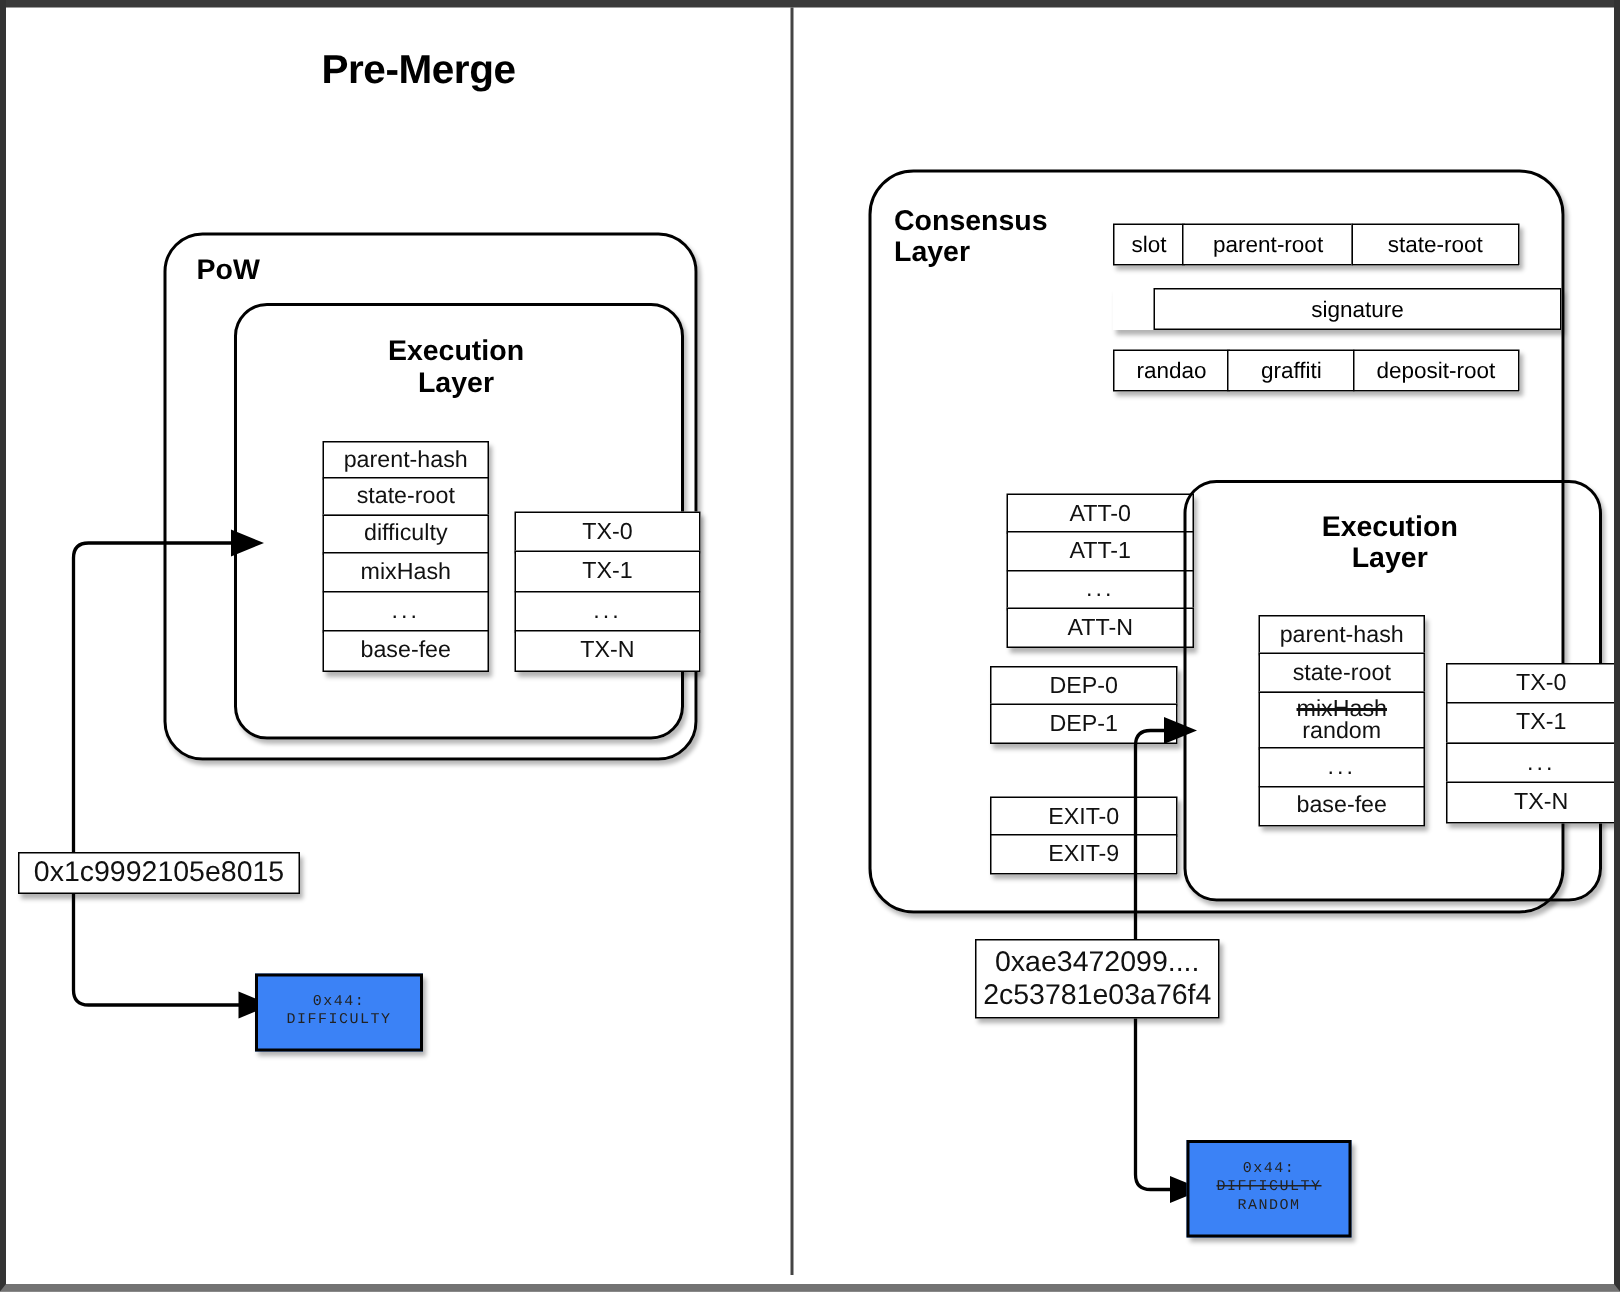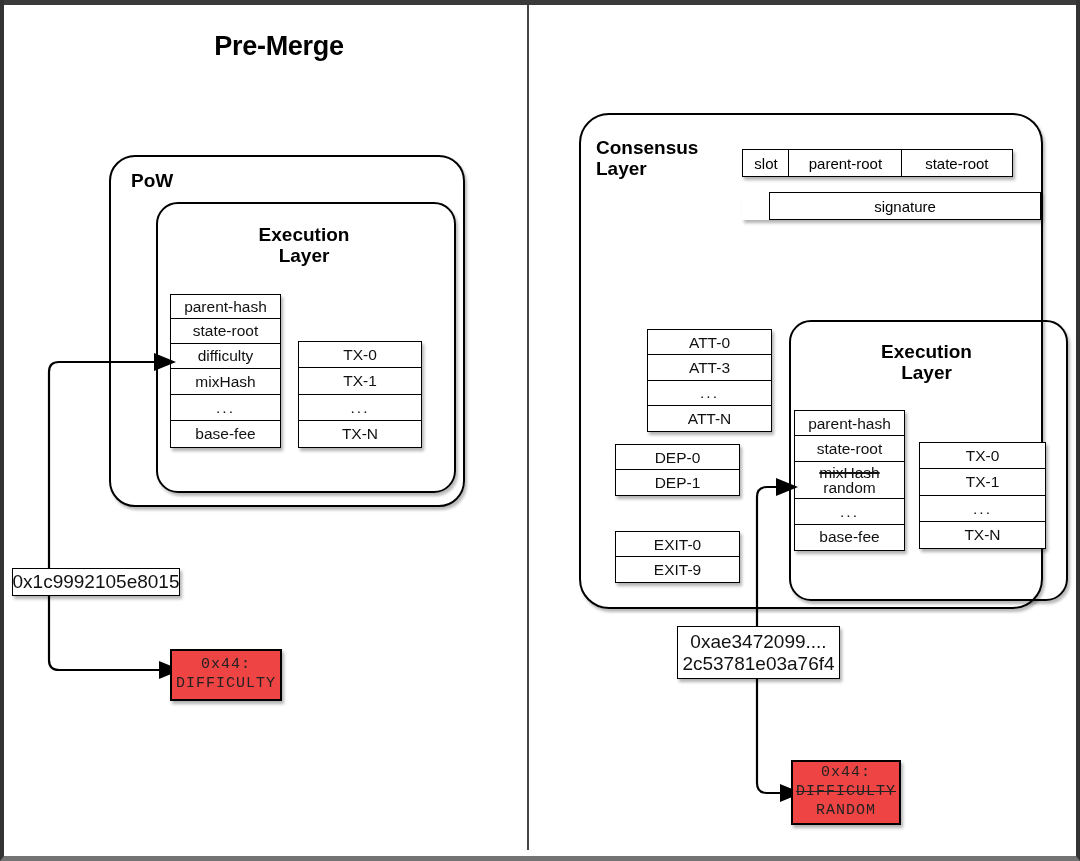--- a/index.html
+++ b/index.html
@@ -12,43 +12,43 @@
 
   .panel-title{position:absolute;font-weight:bold;font-size:27px;color:#000;
                text-align:center;letter-spacing:-0.3px;}
 
   .rbox{position:absolute;border:2.5px solid #000;border-radius:26px;background:transparent;
         box-shadow:2px 3px 3px rgba(0,0,0,.28);}
   .boxlabel{position:absolute;font-weight:bold;font-size:19px;line-height:1.12;color:#000;}
   .boxlabel.ctr{text-align:center;}
 
   .stack{position:absolute;display:flex;flex-direction:column;
-         box-shadow:2px 3px 3px rgba(0,0,0,.3);}
+         box-shadow:2px 3px 3px rgba(0,0,0,.3);margin-left:45px;}
   .stack .cell{border:1.6px solid #000;margin-top:-1.6px;background:#fff;
                display:flex;align-items:center;justify-content:center;
                font-size:15.5px;color:#111;box-sizing:border-box;}
   .stack .cell:first-child{margin-top:0;}
   .cell .strike{text-decoration:line-through;text-decoration-thickness:1.6px;}
   .cell.two{flex-direction:column;justify-content:center;line-height:1.02;}
   .dots{letter-spacing:2px;font-size:14px;color:#333;}
 
   .hrow{position:absolute;display:flex;box-shadow:2px 3px 3px rgba(0,0,0,.3);}
   .hrow .hcell{border:1.6px solid #000;margin-left:-1.6px;background:#fff;
                display:flex;align-items:center;justify-content:center;
                font-size:15px;color:#000000;box-sizing:border-box;height:100%;}
   .hrow .hcell:first-child{margin-left:0;}
 
   .hexlabel{position:absolute;border:1.8px solid #000;background:#fff;
             display:flex;align-items:center;justify-content:center;flex-direction:column;
             font-size:19px;color:#111;box-shadow:2px 3px 3px rgba(0,0,0,.3);
             line-height:1.12;z-index:20;box-sizing:border-box;}
 
-  .opbox{position:absolute;border:2.2px solid #000;background:#ef4444;
+  .opbox{position:absolute;border:2.2px solid #000;background:#3b82f6;
          display:flex;align-items:center;justify-content:center;flex-direction:column;
-         font-family:"Liberation Mono",monospace;font-size:15px;color:#222;
+         font-family:"Liberation Mono",monospace;font-size:10px;color:#222;
          letter-spacing:1px;line-height:1.25;box-shadow:2px 3px 3px rgba(0,0,0,.3);
          z-index:20;box-sizing:border-box;}
   .opbox .strike{text-decoration:line-through;text-decoration-thickness:1.4px;}
 
   svg.wires{position:absolute;left:0;top:0;width:1080px;height:861px;
             pointer-events:none;z-index:10;}
   svg.wires path{fill:none;stroke:#000;stroke-width:2.2;}
   svg.wires polygon{fill:#000;}
 </style>
 </head>
@@ -77,43 +77,48 @@
     <div class="cell" style="height:28px;">base-fee</div>
   </div>
 
   <div class="stack" style="left:294px;top:341px;width:124px;">
     <div class="cell" style="height:28px;">TX-0</div>
     <div class="cell" style="height:28px;">TX-1</div>
     <div class="cell dots" style="height:28px;">...</div>
     <div class="cell" style="height:28px;">TX-N</div>
   </div>
 
-  <div class="hexlabel" style="left:8px;top:568px;width:168px;height:28px;">0x1c9992105e8015</div>
+  <div class="hexlabel" style="left:8px;top:568px;width:188px;height:28px;">0x1c9992105e8015</div>
 
   <div class="opbox" style="left:166px;top:649px;width:112px;height:52px;">
     <span>0x44:</span>
     <span>DIFFICULTY</span>
   </div>
 
   <div class="rbox" style="left:575px;top:113px;width:460px;height:492px;border-radius:30px;"></div>
   <div class="boxlabel ctr" style="left:592px;top:137px;width:125px;white-space:pre-line;text-align:left;">Consensus
 Layer</div>
 
   <div class="hrow" style="left:738px;top:149px;height:28px;">
     <div class="hcell" style="width:48px;">slot</div>
     <div class="hcell" style="width:114px;">parent-root</div>
     <div class="hcell" style="width:112px;">state-root</div>
   </div>
   <div class="hrow" style="left:738px;top:192px;height:28px;padding-left:27px;">
     <div class="hcell" style="width:272px;">signature</div>
   </div>
+  <div class="hrow" style="left:738px;top:233px;height:28px;">
+    <div class="hcell" style="width:78px;">randao</div>
+    <div class="hcell" style="width:85px;">graffiti</div>
+    <div class="hcell" style="width:111px;">deposit-root</div>
+  </div>
 
-  <div class="stack" style="left:643px;top:329px;width:125px;">
+  <div class="stack" style="left:622px;top:329px;width:125px;">
     <div class="cell" style="height:27px;">ATT-0</div>
-    <div class="cell" style="height:27px;">ATT-3</div>
+    <div class="cell" style="height:27px;">ATT-1</div>
     <div class="cell dots" style="height:27px;">...</div>
     <div class="cell" style="height:27px;">ATT-N</div>
   </div>
 
   <div class="stack" style="left:611px;top:444px;width:125px;">
     <div class="cell" style="height:27px;">DEP-0</div>
     <div class="cell" style="height:27px;">DEP-1</div>
   </div>
 
   <div class="stack" style="left:611px;top:531px;width:125px;">
@@ -136,21 +141,21 @@
     <div class="cell" style="height:27px;">base-fee</div>
   </div>
 
   <div class="stack" style="left:915px;top:442px;width:127px;">
     <div class="cell" style="height:28px;">TX-0</div>
     <div class="cell" style="height:28px;">TX-1</div>
     <div class="cell dots" style="height:28px;">...</div>
     <div class="cell" style="height:28px;">TX-N</div>
   </div>
 
-  <div class="hexlabel" style="left:673px;top:626px;width:163px;height:53px;">
+  <div class="hexlabel" style="left:646px;top:626px;width:163px;height:53px;">
     <span>0xae3472099....</span>
     <span>2c53781e03a76f4</span>
   </div>
 
   <div class="opbox" style="left:787px;top:760px;width:110px;height:65px;">
     <span>0x44:</span>
     <span class="strike">DIFFICULTY</span>
     <span>RANDOM</span>
   </div>
 

